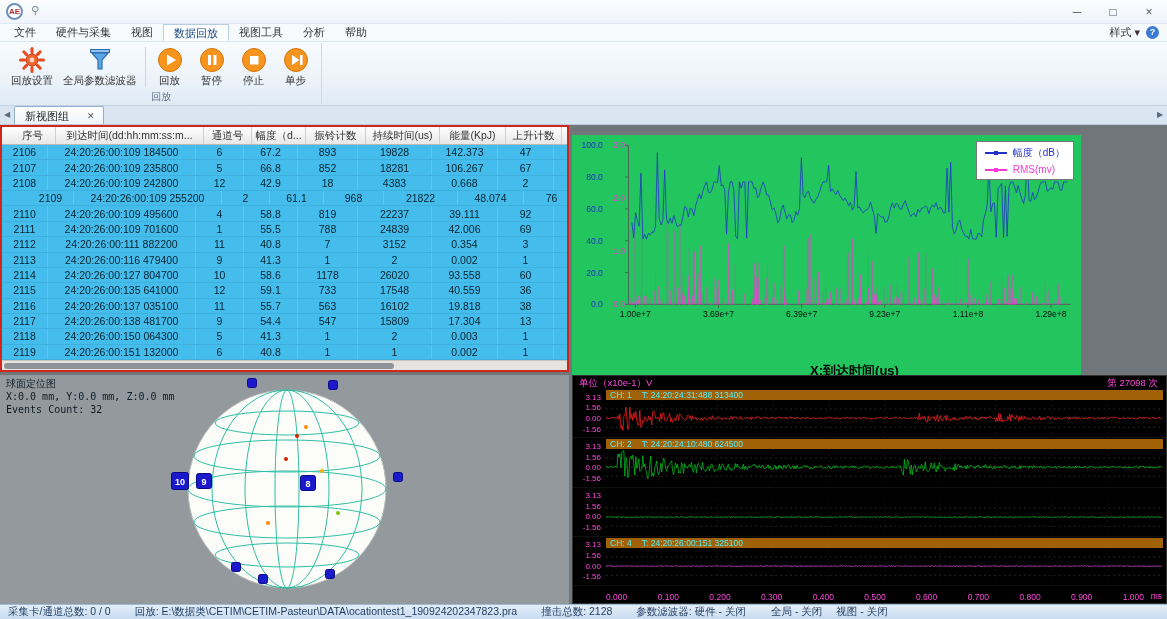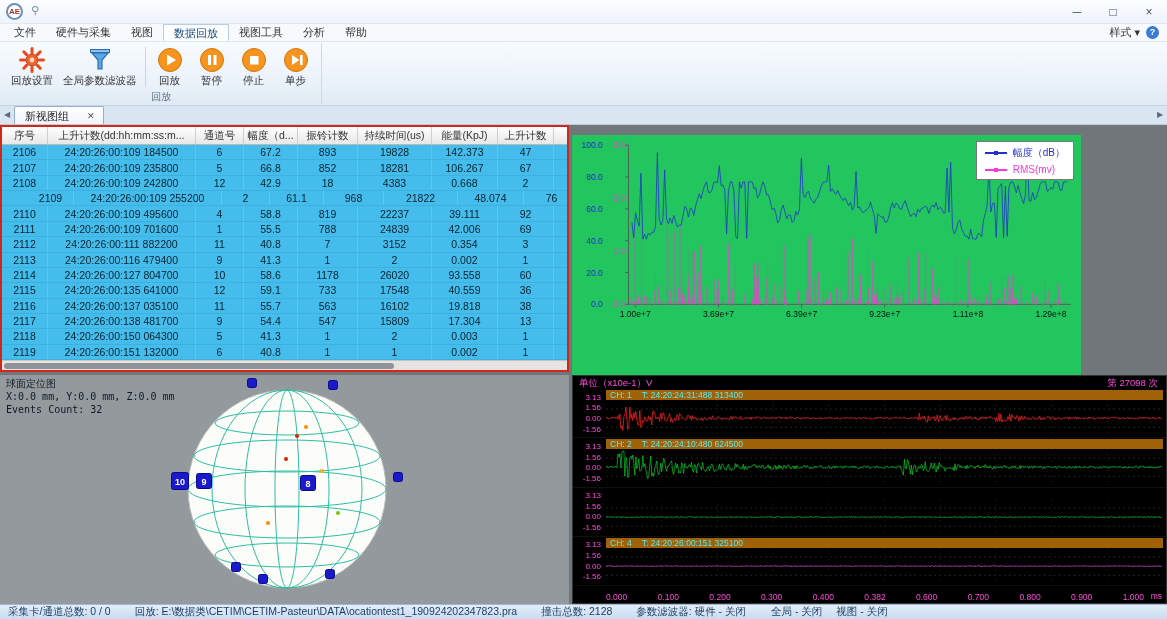--- a/index.html
+++ b/index.html
@@ -195,23 +195,23 @@
     <div class="doc-tab">
       <span>新视图组</span>
       <span class="tab-close">✕</span>
     </div>
     <span class="tab-arrow right">▶</span>
   </div>
 
   <div class="main">
 
     <div class="table-panel">
-      <div class="table-header" style="grid-template-columns: 46px 148px 48px 54px 60px 74px 66px 56px;">
+      <div class="table-header" style="grid-template-columns: 46px 148px 48px 54px 60px 74px 66px 56px; padding-left: 8px;">
           <div class="th">序号</div>
-          <div class="th">上升计数(dd:hh:mm:ss:m...</div>
+          <div class="th">到达时间(dd:hh:mm:ss:m...</div>
           <div class="th">通道号</div>
           <div class="th">幅度（d...</div>
           <div class="th">振铃计数</div>
           <div class="th">持续时间(us)</div>
           <div class="th">能量(KpJ)</div>
           <div class="th">上升计数</div>
         </div>
       <div class="table-body">
           <div class="tr" style="grid-template-columns: 46px 148px 48px 54px 60px 74px 66px 56px;">
             <div class="td">2106</div>
@@ -726,20 +726,21 @@
       <div class="legend">
           <div class="leg-row">
             <span class="leg-swatch" style="color: rgb(34, 48, 204); border-top-color: rgb(34, 48, 204);"></span>
             <span style="color: rgb(34, 48, 204);">幅度（dB）</span>
           </div>
           <div class="leg-row">
             <span class="leg-swatch" style="color: rgb(248, 56, 216); border-top-color: rgb(248, 56, 216);"></span>
             <span style="color: rgb(248, 56, 216);">RMS(mv)</span>
           </div>
         </div>
+      <div class="x-title">X:到达时间(us)</div>
     </div>
 
     <div class="sphere-panel">
       <div class="sphere-text">
         <div>球面定位图</div>
         <div>X:0.0 mm, Y:0.0 mm, Z:0.0 mm</div>
         <div>Events Count: 32</div>
       </div>
       <svg viewBox="0 0 569 229">
         <circle cx="287" cy="114" r="99" fill="#fcfcf9" stroke="#b8bcb8"></circle>
@@ -886,21 +887,21 @@
               </svg>
             </div>
           </div>
         </div>
       <div class="wave-axis">
           <span>0.000</span>
           <span>0.100</span>
           <span>0.200</span>
           <span>0.300</span>
           <span>0.400</span>
-          <span>0.382</span>
+          <span>0.500</span>
           <span>0.600</span>
           <span>0.700</span>
           <span>0.800</span>
           <span>0.900</span>
           <span>1.000</span>
         </div>
       <div class="wave-ms">ms</div>
     </div>
 
   </div>

